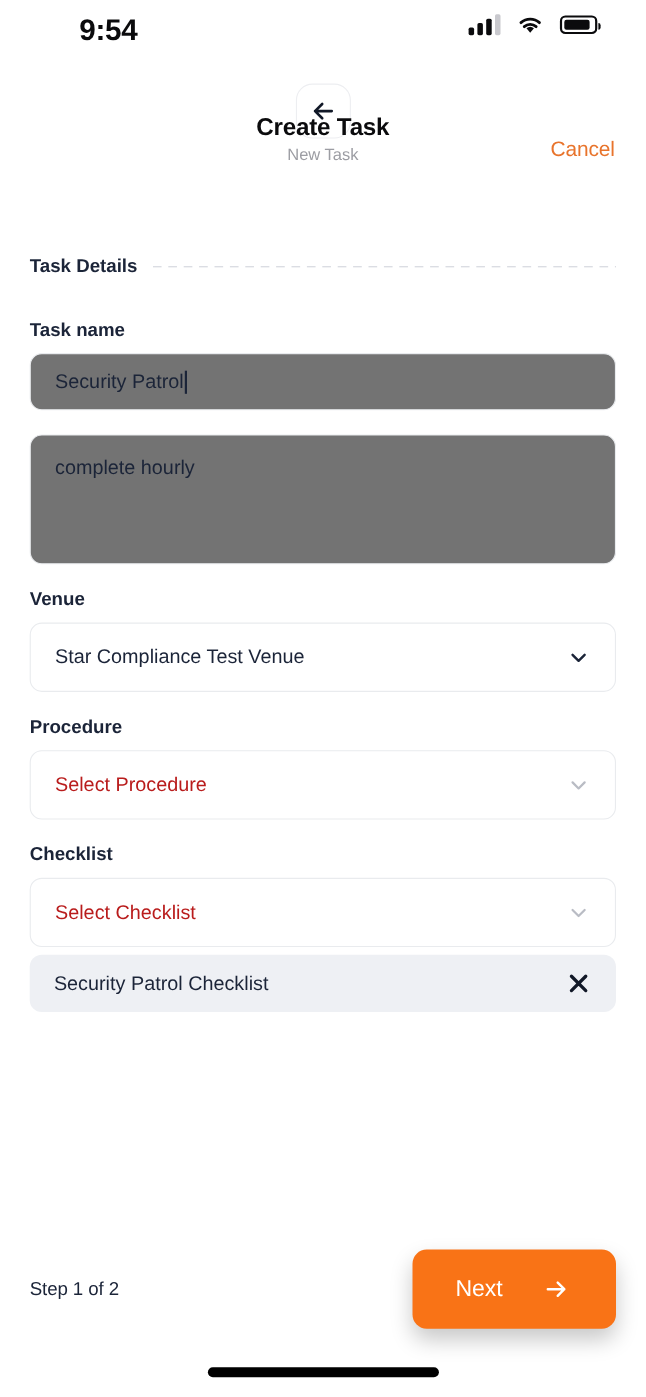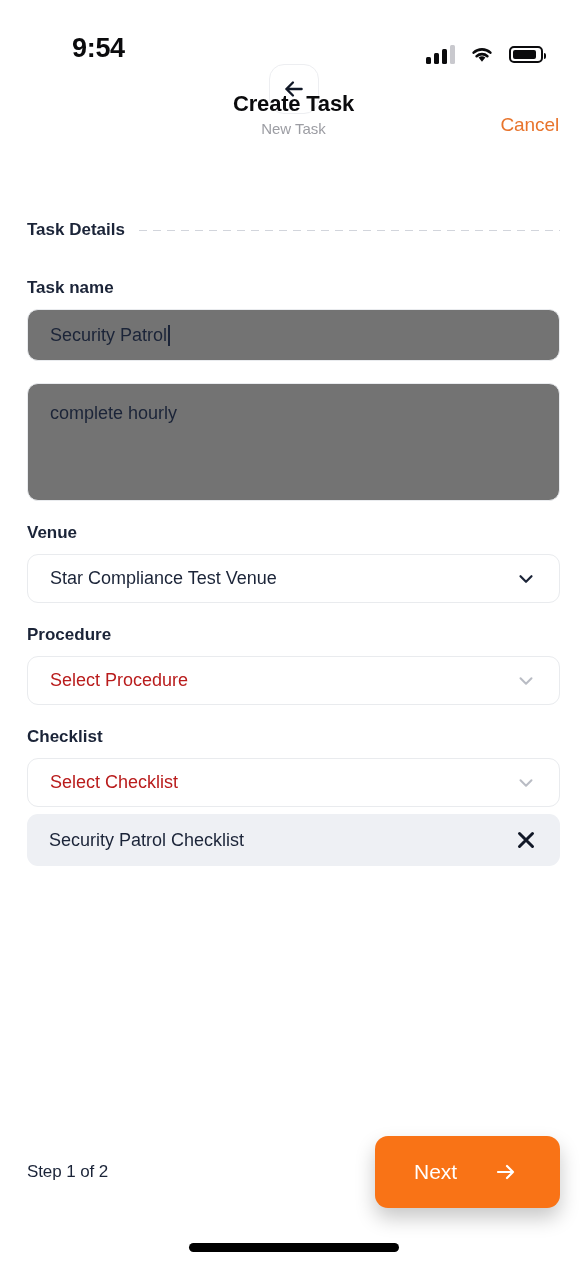--- a/index.html
+++ b/index.html
@@ -7,22 +7,23 @@
     width:587px; height:1270px;
     background:#ffffff;
     font-family:"Liberation Sans", sans-serif;
     -webkit-font-smoothing:antialiased;
   }
   body { position:relative; overflow:hidden; }
 
   
   .statusbar {
     height:64px;
-    display:flex; align-items:flex-end; justify-content:space-between;
+    display:flex; align-items:flex-start; justify-content:space-between;
     padding:0 44px 0 72px;
+    margin-top:12px;
   }
   .status-time {
     font-size:27px; font-weight:700; color:#0b0b0d;
     letter-spacing:-0.3px;
   }
   .status-icons { display:flex; align-items:center; gap:14px; }
   .bars { display:flex; align-items:flex-end; gap:3px; height:20px; }
   .bars i { display:block; width:5px; background:#0b0b0d; border-radius:1.5px; }
   .bars i:nth-child(1){ height:7px; }
   .bars i:nth-child(2){ height:11px; }
@@ -82,21 +83,21 @@
   .input-box.textarea {
     height:118px; align-items:flex-start; padding-top:19px;
   }
   .caret {
     display:inline-block; width:1.5px; height:21px; background:#1b2438;
     margin-left:1px; vertical-align:-4px;
   }
 
   .select-box {
     width:100%; border:1.5px solid #e9ebee; border-radius:11px; background:#fff;
-    height:49px; display:flex; align-items:center; justify-content:space-between;
+    height:63px; display:flex; align-items:center; justify-content:space-between;
     padding:0 22px; font-size:18px; cursor:pointer;
   }
   .select-box .value { color:#1b2438; }
   .select-box.placeholder .value { color:#b91c1c; }
   .chev { flex:0 0 auto; }
 
   .chip {
     margin-top:7px; background:#eef0f4; border-radius:11px; height:52px;
     display:flex; align-items:center; justify-content:space-between;
     padding:0 22px;

